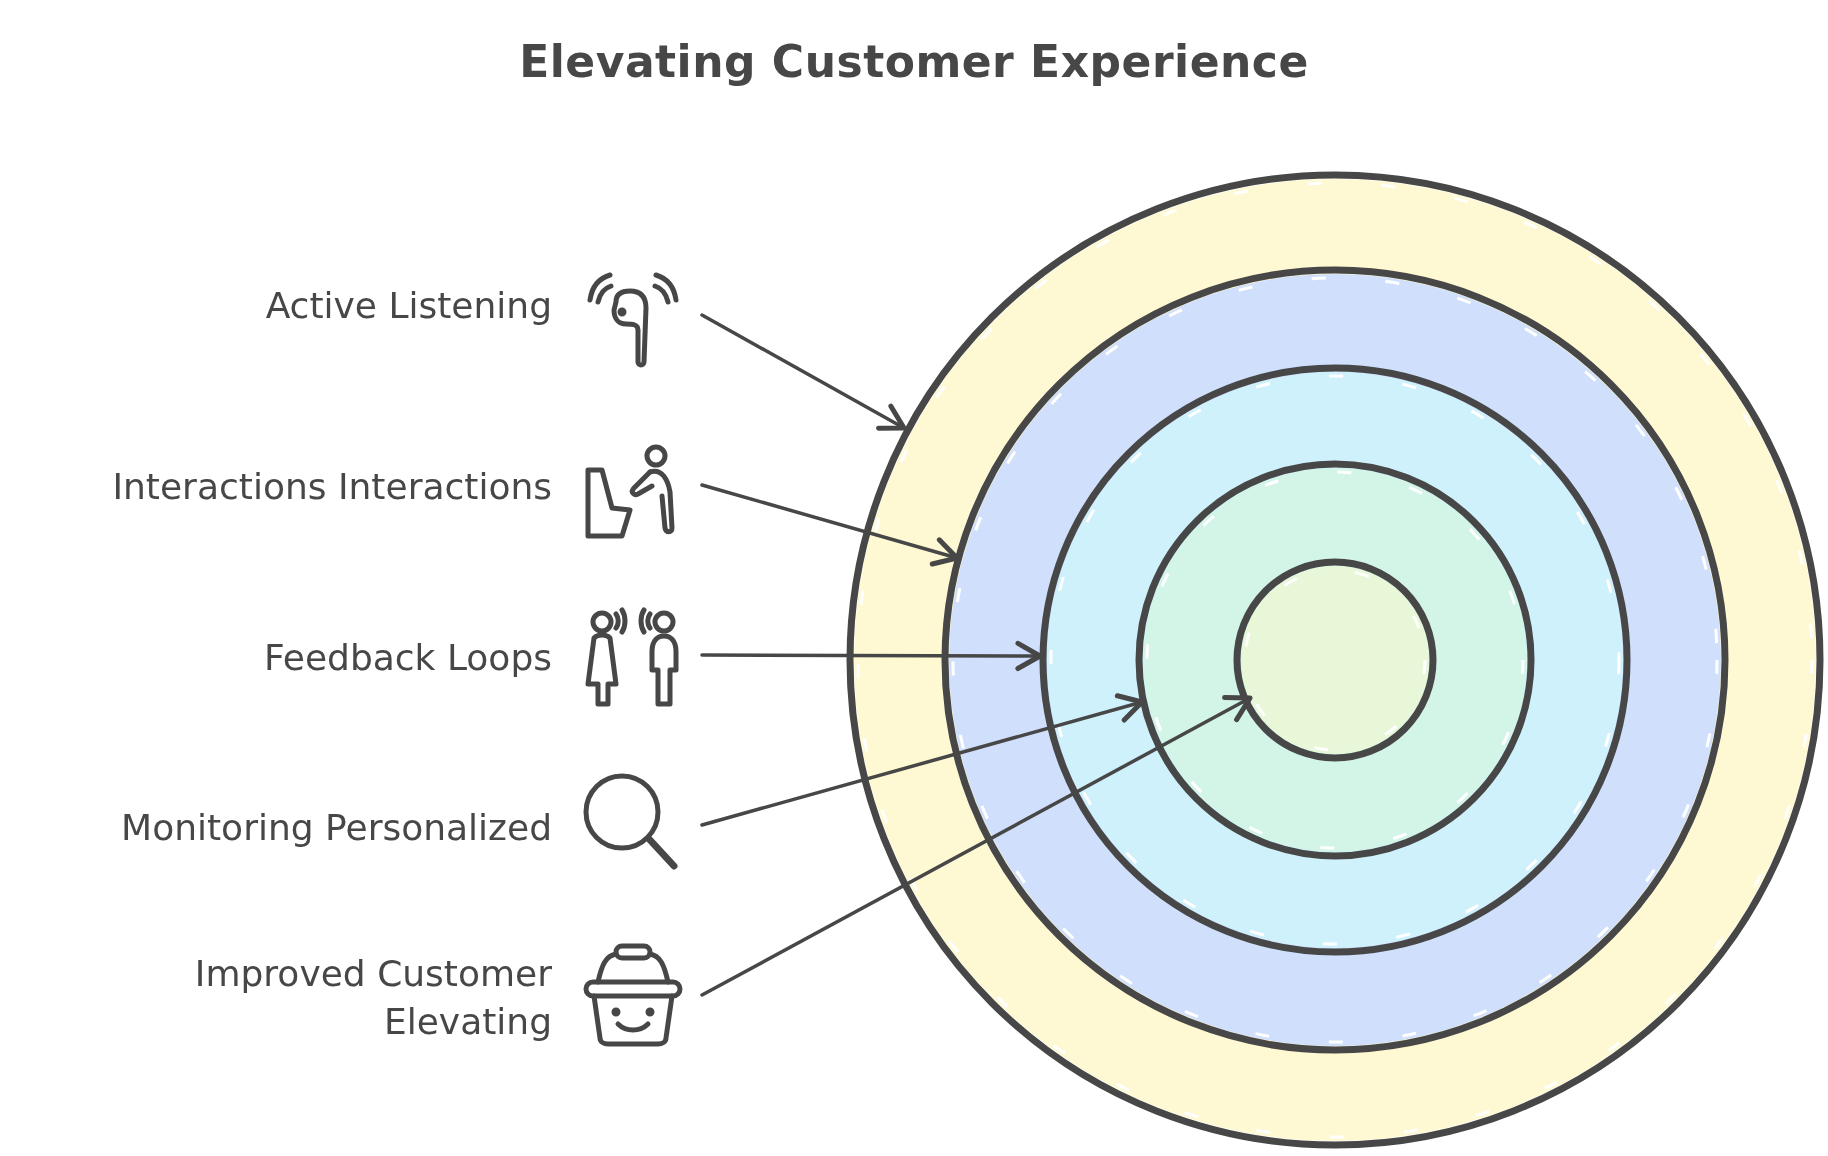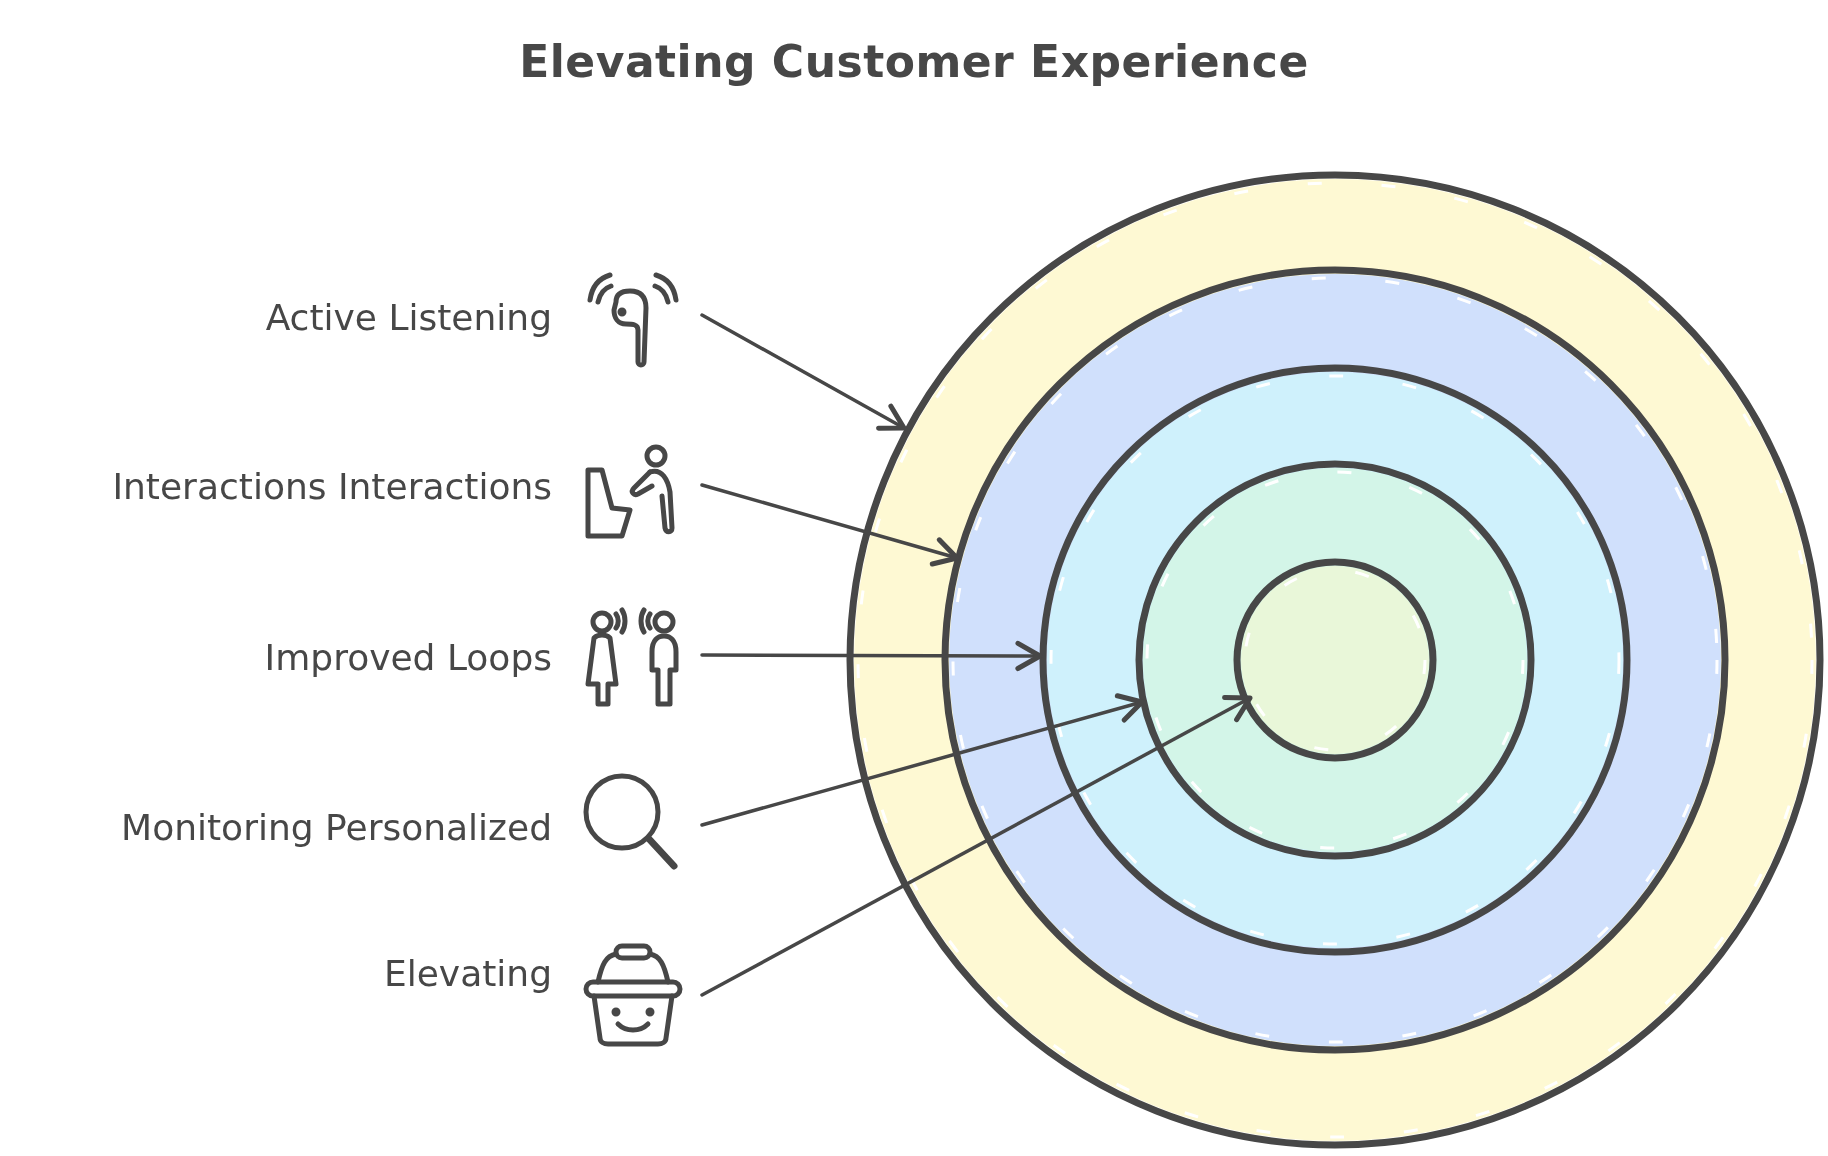--- a/index.html
+++ b/index.html
@@ -48,25 +48,26 @@
       <line x1="702" y1="315" x2="904" y2="428" stroke="#474747" stroke-width="3.5" stroke-linecap="round" marker-end="url(#arrowhead)"></line>
       <line x1="702" y1="485" x2="957" y2="558" stroke="#474747" stroke-width="3.5" stroke-linecap="round" marker-end="url(#arrowhead)"></line>
       <line x1="702" y1="655" x2="1040" y2="656" stroke="#474747" stroke-width="3.5" stroke-linecap="round" marker-end="url(#arrowhead)"></line>
       <line x1="702" y1="825" x2="1142" y2="702" stroke="#474747" stroke-width="3.5" stroke-linecap="round" marker-end="url(#arrowhead)"></line>
       <line x1="702" y1="995" x2="1250" y2="698" stroke="#474747" stroke-width="3.5" stroke-linecap="round" marker-end="url(#arrowhead)"></line>
     </g>
 </svg>
 
 <div id="title">Elevating Customer Experience</div>
 
-<div class="label" style="top:294px;margin-left:44px;">Active Listening</div>
+<div class="label" style="top:282px;margin-left:44px;">Active Listening</div>
 <div class="label" style="top:463px;">Interactions Interactions</div>
-<div class="label" style="top:634px;">Improved Loops</div>
+<div class="label" style="top:634px;">Feedback Loops</div>
 <div class="label" style="top:804px;">Monitoring Personalized</div>
 <div class="label" style="top:950px;">
+  <div>Improved Customer</div>
   <div>Elevating</div>
 </div>
 
 <div class="icon" style="left:578px; top:262px;">
   <svg viewBox="0 0 110 110">
     <path d="M12,38 C14,24 22,16 32,13"></path>
     <path d="M20,40 C22,31 27,26 33,24"></path>
     <path d="M98,38 C96,24 88,16 78,13"></path>
     <path d="M90,40 C88,31 83,26 77,24"></path>
     <path d="M38,40 C38,32 44,29 52,29 C62,29 68,34 68,46 L66,100 C66,104 60,104 60,100 L60,68 C60,62 54,62 48,62 C40,62 36,56 36,48 Z"></path>

